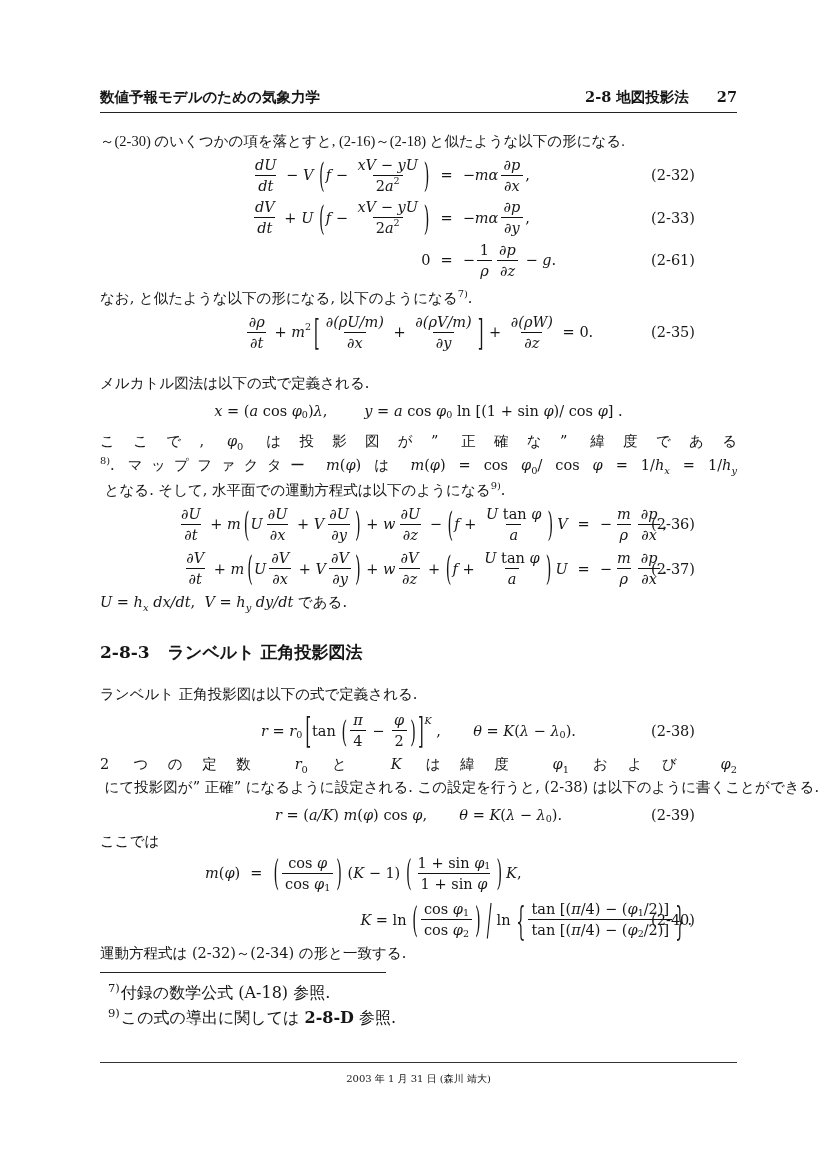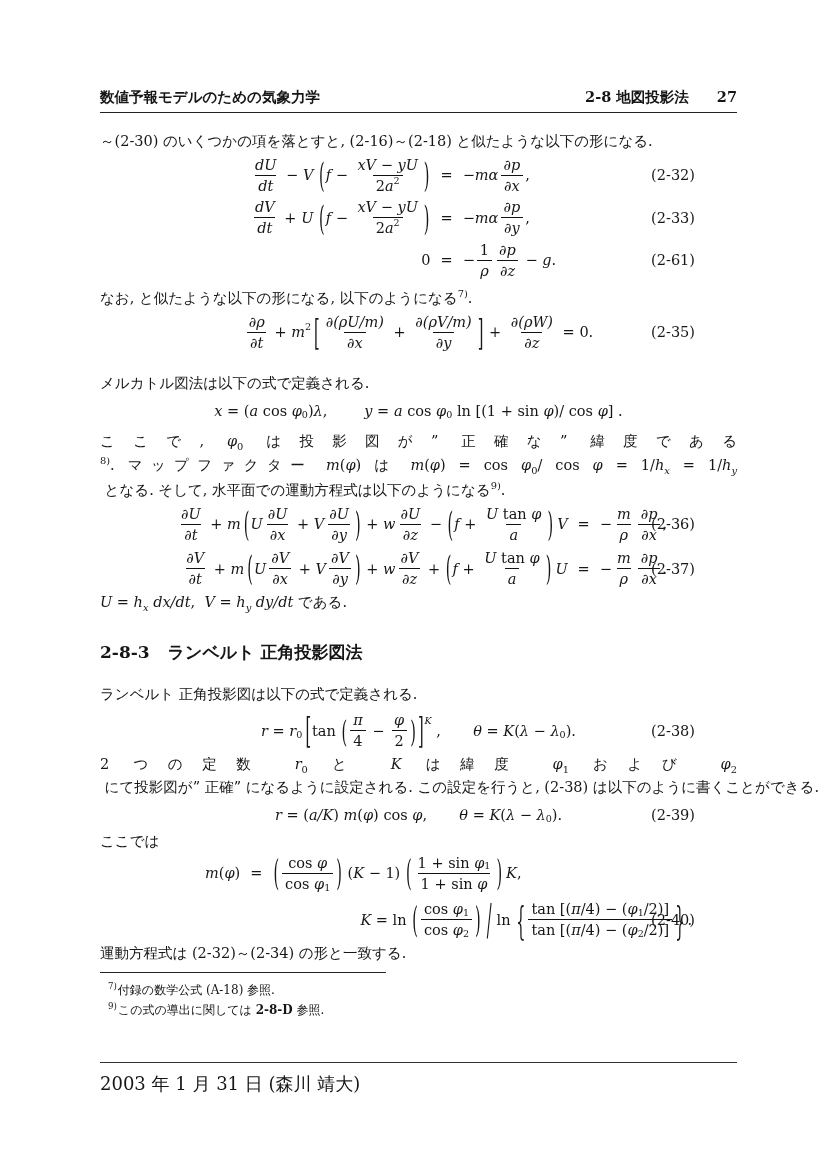--- a/index.html
+++ b/index.html
@@ -7,21 +7,21 @@
         color:var(--ink,#161616);font-family:"DejaVu Serif","Liberation Serif",serif;overflow:hidden;}
   .content{position:absolute;left:100px;right:89px;top:88px;}
 
   
   .pagehead{display:flex;justify-content:space-between;align-items:baseline;
             border-bottom:1.2px solid #222;padding-bottom:5px;font-weight:bold;font-size:14.5px;}
   .ph-num{margin-left:28px;text-align:right;}
 
   
   .para{font-size:14.5px;line-height:1.5;margin:0;text-align:justify;}
-  .pp1{margin-top:18px;} .pp2{margin-top:8px;} .pp3{margin-top:20px;}
+  .pp1{margin-top:18px;font-family:Liberation Serif, serif;} .pp2{margin-top:8px;} .pp3{margin-top:20px;}
   .pp4{margin-top:10px;} .pp5{margin-top:4px;} .pp6{margin-top:20px;}
   .pp7{margin-top:2px;} .pp8{margin-top:6px;} .pp9{margin-top:4px;}
 
   
   h2.sec{font-size:17px;font-weight:bold;margin:24px 0 0 0;}
   h2.s2b{margin-top:26px;}
   .h2num{margin-right:18px;}
 
   
   .mi{font-style:italic;white-space:pre;}
@@ -55,27 +55,27 @@
   .eqg .lhs{justify-content:flex-end;}
   .eqg .rel{display:flex;align-items:center;padding:0 10px;}
   .eqg .rhs{position:relative;justify-content:flex-start;}
   .g1{margin:4px 0 0 150px;row-gap:5px;}
   .g2{margin:4px 0 0 76px;row-gap:7px;}
   .g3{margin:2px 0 0 105px;row-gap:9px;}
   .g3 .rhs.r1{padding-left:88px;}
 
   
   .fnrule{width:286px;border-top:1px solid #222;margin:8px 0 7px 0;}
-  .fns{font-size:12px;line-height:1.45;}
+  .fns{font-size:16px;line-height:1.45;}
   .fnline{text-indent:8px;}
   .fnmark{font-size:72%;vertical-align:super;margin-right:1px;}
 
   
   .pagefoot{position:absolute;left:0;right:0;top:974px;border-top:1.2px solid #333;
-            padding-top:9px;text-align:left;font-size:18px;}
+            padding-top:9px;text-align:center;font-size:10px;}
 </style>
 </head>
 <body>
 
 <div class="page">
   <div class="content">
 
     <div class="pagehead">
       <span class="ph-left">数値予報モデルのための気象力学</span>
       <span class="ph-right">

